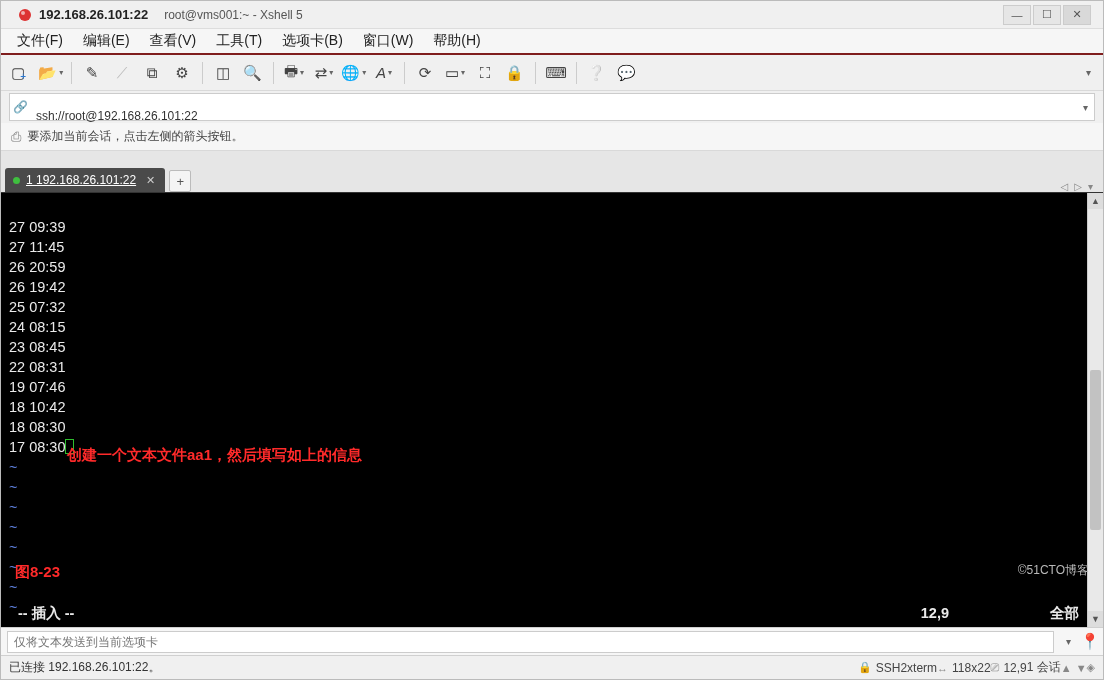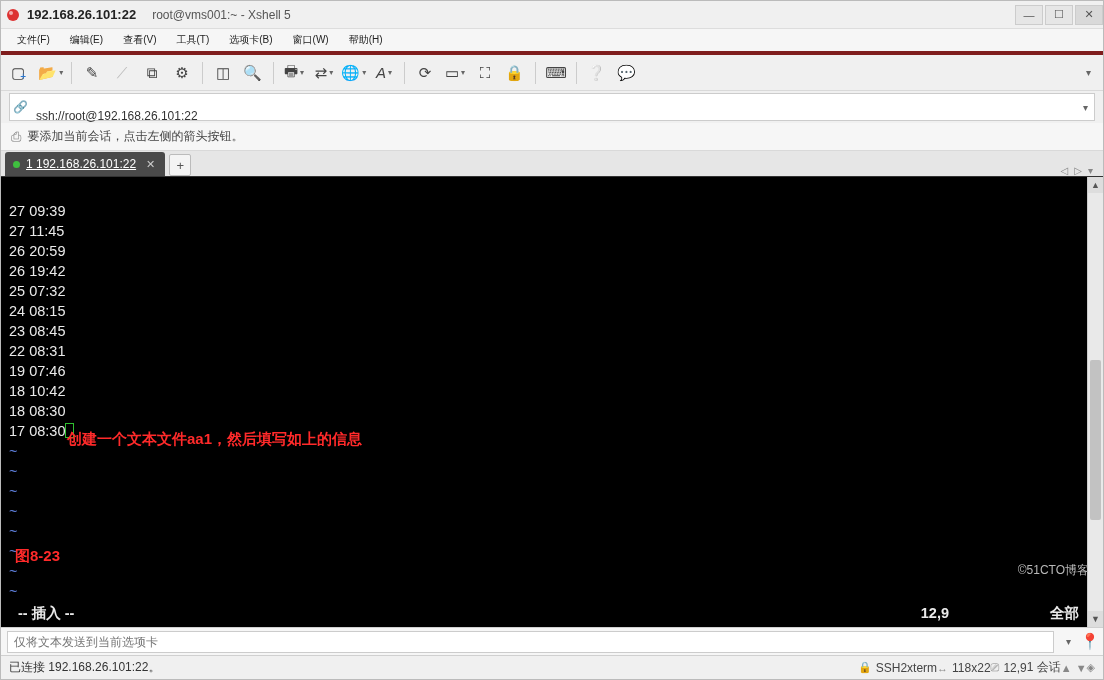--- a/index.html
+++ b/index.html
@@ -1,50 +1,50 @@
 <!DOCTYPE html>
 <html><head>
 <meta charset="utf-8">
 <style>
 * { margin: 0; padding: 0; box-sizing: border-box; font-family: "Microsoft YaHei", "Segoe UI", Arial, sans-serif; }
 html, body { width: 1104px; height: 680px; overflow: hidden; background: #f0f0f0; }
 .window { width: 1104px; height: 680px; display: flex; flex-direction: column; border: 1px solid #bbb; }
 
 
-.titlebar { height: 28px; background: #f0f0f0; display: flex; align-items: center; padding: 0 0; border-bottom: 1px solid #ddd; }
+.titlebar { height: 28px; background: #f0f0f0; display: flex; align-items: center; padding: 0 12px; border-bottom: 1px solid #ddd; }
 .titlebar .app-icon { width: 16px; height: 16px; margin: 0 6px 0 4px; display: flex; align-items: center; justify-content: center; }
 .titlebar .title-main { font-weight: bold; font-size: 13px; color: #222; }
 .titlebar .title-sub { font-size: 12px; color: #555; margin-left: 16px; }
 .titlebar .win-btns { margin-left: auto; display: flex; gap: 2px; }
 .titlebar .win-btn { width: 28px; height: 20px; display: flex; align-items: center; justify-content: center; font-size: 11px; color: #555; background: #e6e6e6; border: 1px solid #ccc; }
 .titlebar .win-btn.close { background: #d9d9d9; }
 
 
-.menubar { height: 26px; background: #f6f6f6; border-bottom: 4px solid #7f1d1d; display: flex; align-items: center; padding: 0 8px; gap: 4px; font-size: 10px; color: #222; }
+.menubar { height: 26px; background: #f6f6f6; border-bottom: 2px solid #7f1d1d; display: flex; align-items: center; padding: 0 8px; gap: 4px; font-size: 14px; color: #222; }
 .menubar .menu-item { padding: 2px 8px; cursor: default; }
 
 
 .toolbar { height: 36px; background: #f0f0f0; border-bottom: 1px solid #d9d9d9; display: flex; align-items: center; padding: 0 8px; gap: 6px; position: relative; }
 .toolbar .tb-btn { width: 24px; height: 24px; display: flex; align-items: center; justify-content: center; color: #444; font-size: 15px; border: 1px solid transparent; }
 .toolbar .tb-sep { width: 1px; height: 22px; background: #ccc; margin: 0 2px; }
 .toolbar .tb-drop::after { content: "▾"; font-size: 8px; margin-left: 2px; color: #666; }
 .toolbar .tb-chevron { margin-left: auto; font-size: 10px; color: #666; padding: 0 4px; }
 
 
 .addressbar { height: 28px; background: #fff; border: 1px solid #ccc; margin: 2px 8px; display: flex; align-items: center; font-size: 12px; color: #333; }
 .addressbar .ab-icon { width: 22px; display: flex; align-items: center; justify-content: center; color: #777; }
 .addressbar .ab-text { flex: 1; padding: 0 4px; margin-top: 18px; }
 .addressbar .ab-chevron { padding: 0 6px; color: #666; font-size: 10px; }
 
 
 .hintbar { height: 28px; background: #f6f6f6; border-bottom: 1px solid #d9d9d9; display: flex; align-items: center; padding: 0 10px; font-size: 12px; color: #444; gap: 6px; }
 .hintbar .hb-icon { color: #777; font-size: 13px; }
 
 
-.tabstrip { height: 26px; background: #e6e6e6; border-bottom: 1px solid #333; display: flex; align-items: flex-end; padding: 0 4px; position: relative; }
+.tabstrip { height: 42px; background: #e6e6e6; border-bottom: 1px solid #333; display: flex; align-items: flex-end; padding: 0 4px; position: relative; }
 .tab { height: 24px; background: #4a4a4a; color: #fff; display: flex; align-items: center; padding: 0 10px 0 8px; font-size: 12px; border-top-left-radius: 3px; border-top-right-radius: 3px; gap: 6px; }
 .tab .dot { width: 7px; height: 7px; border-radius: 50%; background: #3fbf3f; }
 .tab .tab-label { text-decoration: underline; }
 .tab .tab-close { font-size: 11px; color: #ccc; margin-left: 4px; }
 .tab-add { width: 22px; height: 22px; margin-left: 4px; background: #f4f4f4; border: 1px solid #bbb; display: flex; align-items: center; justify-content: center; font-size: 13px; color: #555; border-radius: 2px; }
 .tabstrip .ts-right { margin-left: auto; display: flex; align-items: center; gap: 6px; color: #888; font-size: 10px; padding-right: 6px; }
 
 
 .terminal-wrap { flex: 1; display: flex; background: #000; position: relative; overflow: hidden; }
 .terminal { flex: 1; background: #000; color: #eaeaea; font-family: "Consolas","Courier New",monospace; font-size: 14.5px; line-height: 19px; padding: 6px 8px; white-space: pre; position: relative; }

